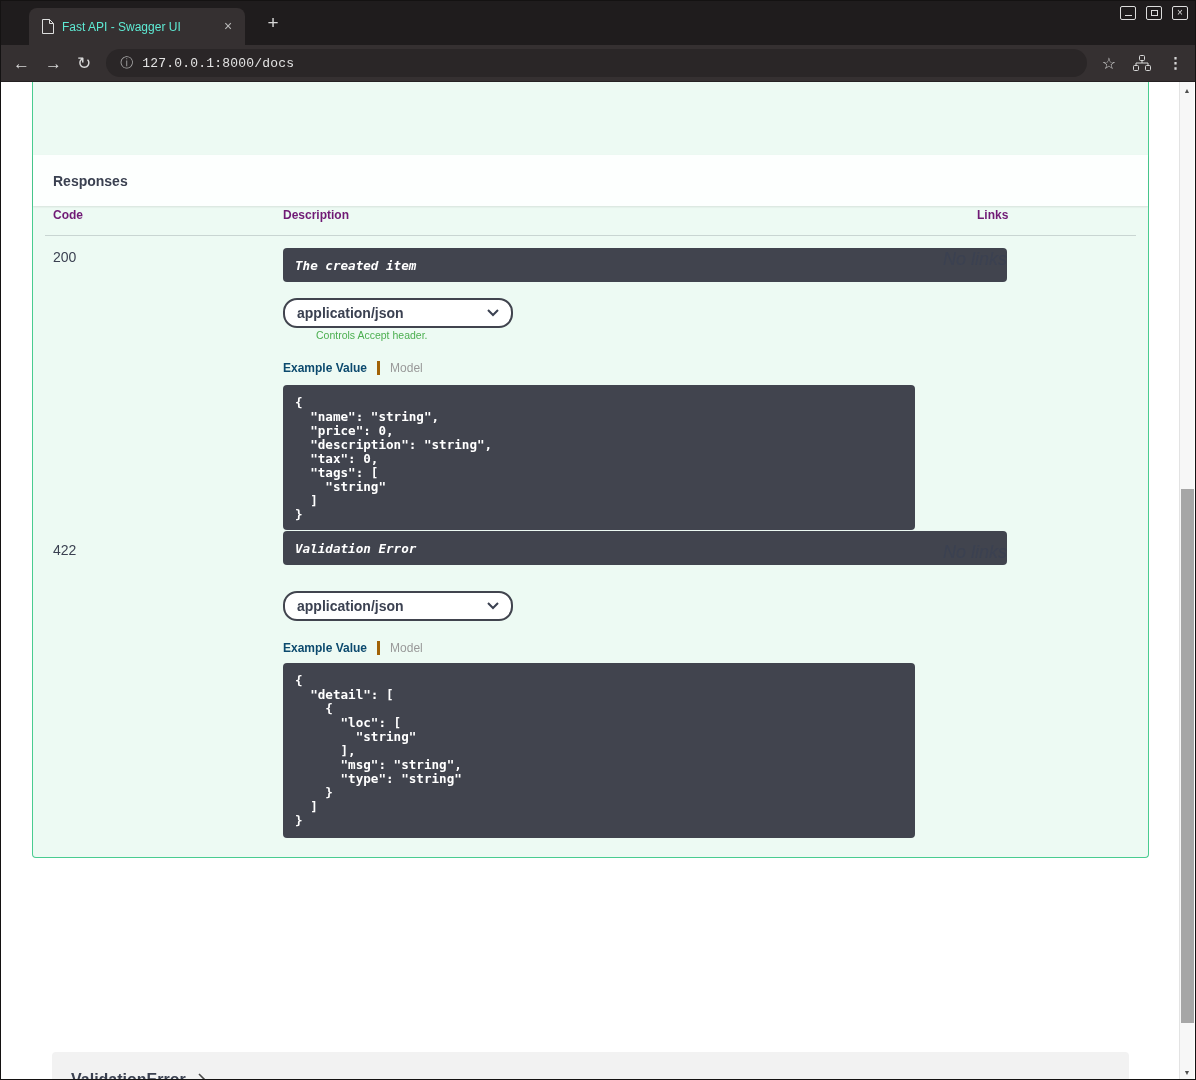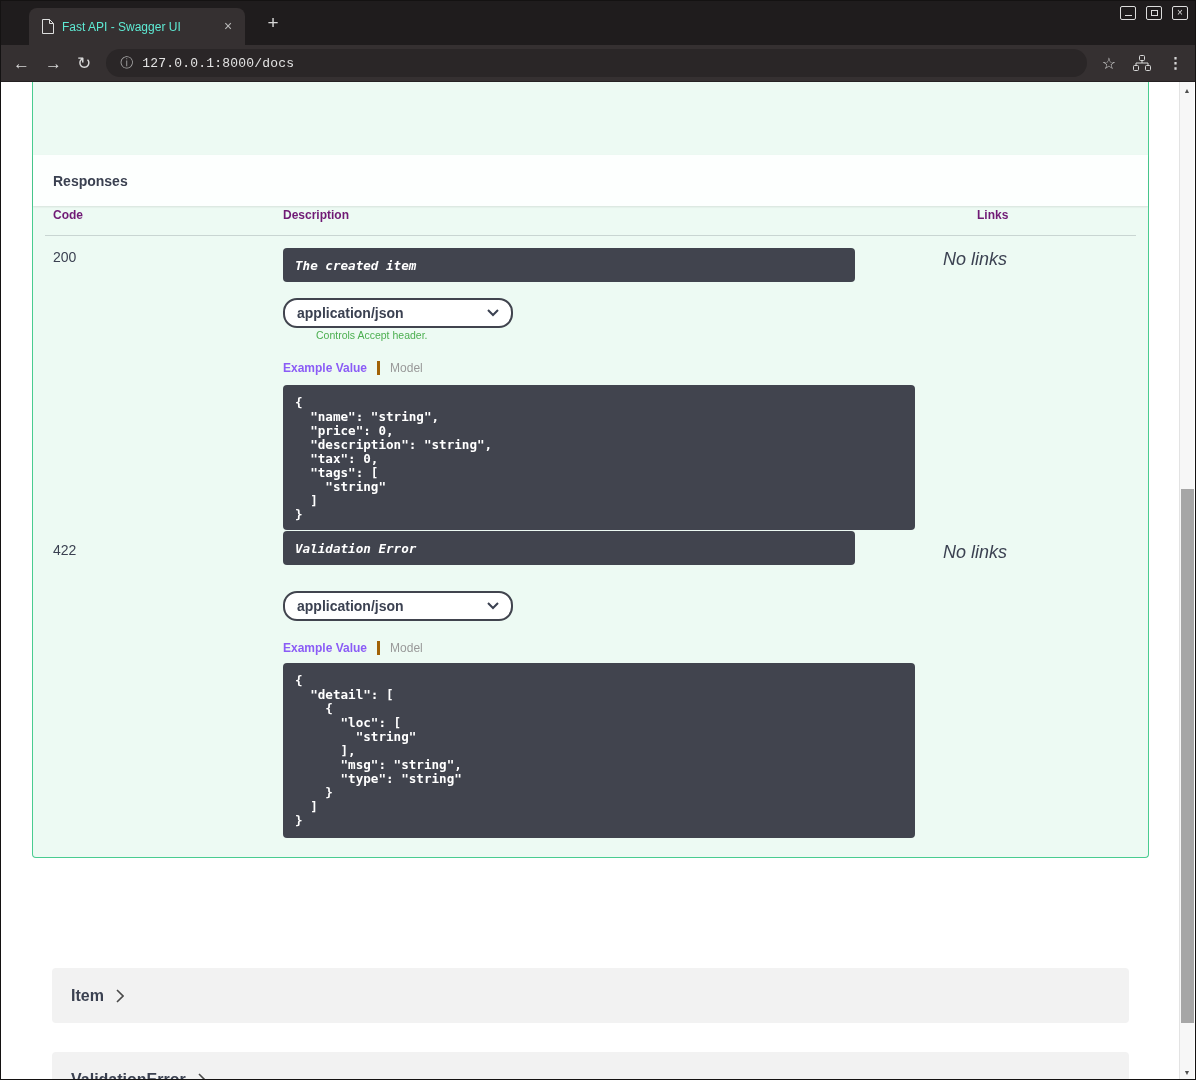--- a/index.html
+++ b/index.html
@@ -43,32 +43,32 @@
                     background:rgba(255,255,255,.85); box-shadow:0 1px 2px rgba(0,0,0,.1);
                     display:flex; align-items:center; padding:0 20px;margin-top:28px; }
   .section-header h4 { font-size:14px; font-weight:bold; color:#3b4151; }
 
   .col-head { position:absolute; font-size:12px; font-weight:bold; color:#701a75; top:126px; }
   .thead-line { position:absolute; left:12px; right:12px; top:153px; height:1px; background:rgba(59,65,81,.2); }
 
   .resp-code { position:absolute; left:20px; font-size:14px; color:#3b4151; }
   .resp-links { position:absolute; left:910px; font-size:18px; font-style:italic; color:#3b4151; }
 
-  .desc-block { position:absolute; left:250px; width:572px; height:34px; background:#41444e; border-radius:4px;
+  .desc-block { position:absolute; left:250px; width:724px; height:34px; background:#41444e; border-radius:4px;
                 display:flex; align-items:center; padding:0 12px;
                 font-family:"DejaVu Sans Mono","Liberation Mono",monospace; font-size:12.6px;
                 font-style:italic; font-weight:bold; color:#fff; }
 
   .media-select { position:absolute; left:250px; width:230px; height:30px; background:#fff;
                   border:2px solid #41444e; border-radius:14px; display:flex; align-items:center;
                   justify-content:space-between; padding:0 12px; font-size:14px; font-weight:bold; color:#3b4151; }
   .accept-msg { position:absolute; left:250px; font-size:10.5px; color:#4caf50; }
 
   .ex-tabs { position:absolute; left:250px; display:flex; align-items:center; }
-  .tab-example { font-size:12px; font-weight:bold; color:#8b5cf6; padding-right:10px; }
+  .tab-example { font-size:12px; font-weight:bold; color:#0c4a6e; padding-right:10px; }
   .tab-model { font-size:12px; color:#999; padding-left:10px; border-left:3px solid #a16207; }
 
   .code-block { position:absolute; left:250px; width:632px; background:#41444e; border-radius:4px;
                 padding:11px 12px; font-family:"DejaVu Sans Mono","Liberation Mono",monospace;
                 font-size:12.6px; line-height:14px; font-weight:600; color:#fff; white-space:pre; overflow:hidden; }
 
   
   .schemas-header { position:absolute; left:31px; top:824px; width:1117px; height:39px; background:#fff;
                     border:1px solid rgba(59,65,81,.3); border-radius:4px; box-shadow:0 1px 2px rgba(0,0,0,.1);
                     display:flex; align-items:center; justify-content:space-between; padding:0 20px; }
@@ -202,28 +202,20 @@
       "msg": "string",
       "type": "string"
     }
   ]
 }</div>
       <div class="resp-links" style="top:460px;">No links</div>
 
     </div>
 
 
-    <div class="model-row" style="top:886px;">
-      <span class="model-name">Item</span>
-      <span>
-        <svg width="8" height="14" viewBox="0 0 8 14">
-            <path d="M1 1l6 6-6 6" fill="none" stroke="#4a4a4a" stroke-width="1.6"></path>
-          </svg>
-      </span>
-    </div>
 
     <div class="model-row" style="top:970px;">
       <span class="model-name">ValidationError</span>
       <span>
         <svg width="8" height="14" viewBox="0 0 8 14">
             <path d="M1 1l6 6-6 6" fill="none" stroke="#4a4a4a" stroke-width="1.6"></path>
           </svg>
       </span>
     </div>
 

